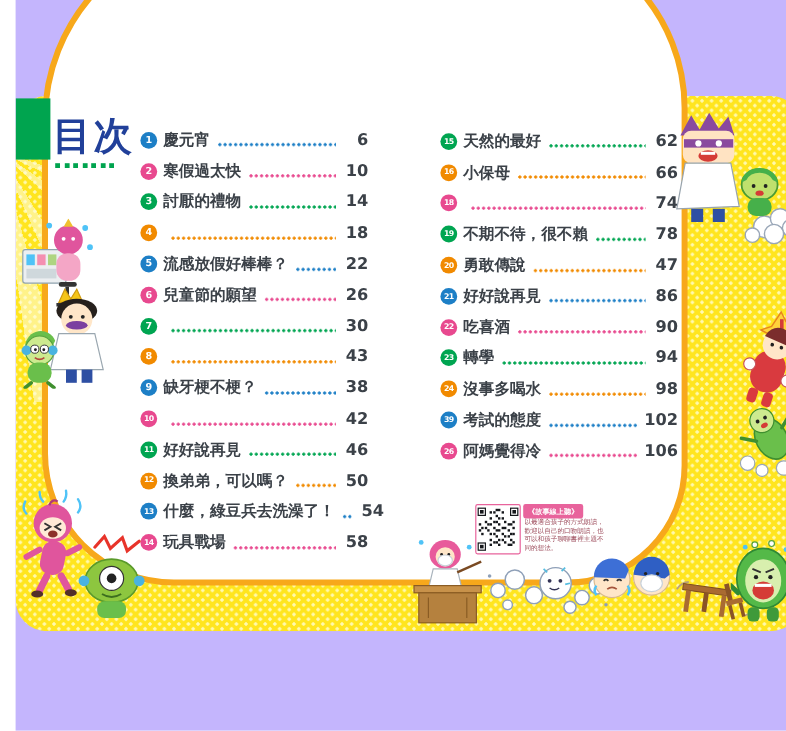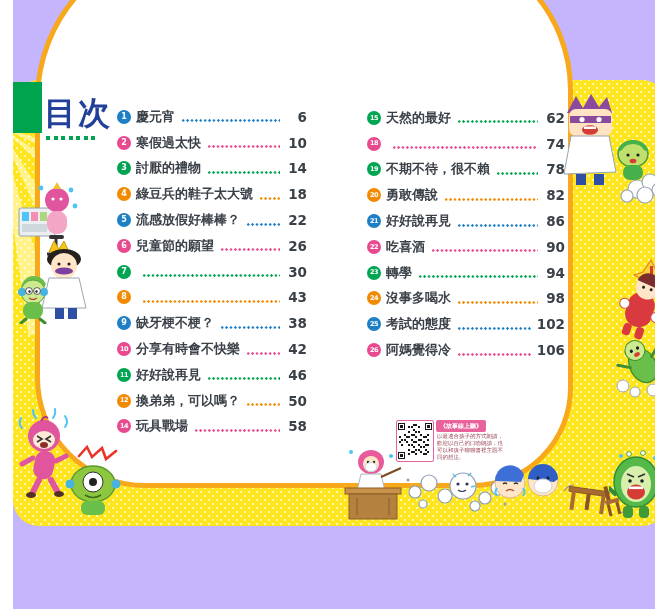--- a/index.html
+++ b/index.html
@@ -98,21 +98,20 @@
         </span>
         <span class="t">討厭的禮物</span>
         <span class="leader"></span>
         <span class="p">14</span>
       </div>
 
       <div class="toc-row row c-orange">
         <span class="badge">
           <span class="num">4</span>
         </span>
-        <span class="t">綠豆兵的鞋子太大號</span>
         <span class="leader"></span>
         <span class="p">18</span>
       </div>
 
       <div class="toc-row row c-blue">
         <span class="badge">
           <span class="num">5</span>
         </span>
         <span class="t">流感放假好棒棒？</span>
         <span class="leader"></span>
@@ -150,21 +149,20 @@
         </span>
         <span class="t">缺牙梗不梗？</span>
         <span class="leader"></span>
         <span class="p">38</span>
       </div>
 
       <div class="toc-row row c-pink">
         <span class="badge">
           <span class="num two">10</span>
         </span>
-        <span class="t">分享有時會不快樂</span>
         <span class="leader"></span>
         <span class="p">42</span>
       </div>
 
       <div class="toc-row row c-green">
         <span class="badge">
           <span class="num two">11</span>
         </span>
         <span class="t">好好說再見</span>
         <span class="leader"></span>
@@ -173,20 +171,28 @@
 
       <div class="toc-row row c-orange">
         <span class="badge">
           <span class="num two">12</span>
         </span>
         <span class="t">換弟弟，可以嗎？</span>
         <span class="leader"></span>
         <span class="p">50</span>
       </div>
 
+      <div class="toc-row row c-blue">
+        <span class="badge">
+          <span class="num two">13</span>
+        </span>
+        <span class="t">什麼，綠豆兵去洗澡了！</span>
+        <span class="leader"></span>
+        <span class="p">54</span>
+      </div>
 
       <div class="toc-row row c-pink">
         <span class="badge">
           <span class="num two">14</span>
         </span>
         <span class="t">玩具戰場</span>
         <span class="leader"></span>
         <span class="p">58</span>
       </div>
     </div>
@@ -195,20 +201,28 @@
 
       <div class="toc-row row c-green">
         <span class="badge">
           <span class="num two">15</span>
         </span>
         <span class="t">天然的最好</span>
         <span class="leader"></span>
         <span class="p">62</span>
       </div>
 
+      <div class="toc-row row c-orange">
+        <span class="badge">
+          <span class="num two">16</span>
+        </span>
+        <span class="t">小保母</span>
+        <span class="leader"></span>
+        <span class="p">66</span>
+      </div>
 
 
       <div class="toc-row row c-pink">
         <span class="badge">
           <span class="num two">18</span>
         </span>
         <span class="leader"></span>
         <span class="p">74</span>
       </div>
 
@@ -220,21 +234,21 @@
         <span class="leader"></span>
         <span class="p">78</span>
       </div>
 
       <div class="toc-row row c-orange">
         <span class="badge">
           <span class="num two">20</span>
         </span>
         <span class="t">勇敢傳說</span>
         <span class="leader"></span>
-        <span class="p">82</span>
+        <span class="p">47</span>
       </div>
 
       <div class="toc-row row c-blue">
         <span class="badge">
           <span class="num two">21</span>
         </span>
         <span class="t">好好說再見</span>
         <span class="leader"></span>
         <span class="p">86</span>
       </div>
@@ -261,21 +275,21 @@
         <span class="badge">
           <span class="num two">24</span>
         </span>
         <span class="t">沒事多喝水</span>
         <span class="leader"></span>
         <span class="p">98</span>
       </div>
 
       <div class="toc-row row c-blue">
         <span class="badge">
-          <span class="num two">25</span>
+          <span class="num two">39</span>
         </span>
         <span class="t">考試的態度</span>
         <span class="leader"></span>
         <span class="p">102</span>
       </div>
 
       <div class="toc-row row c-pink">
         <span class="badge">
           <span class="num two">26</span>
         </span>

